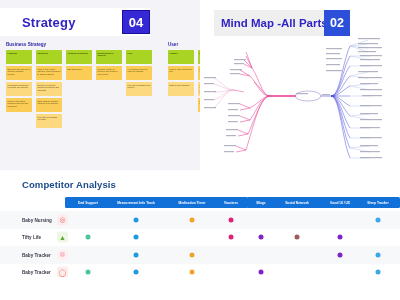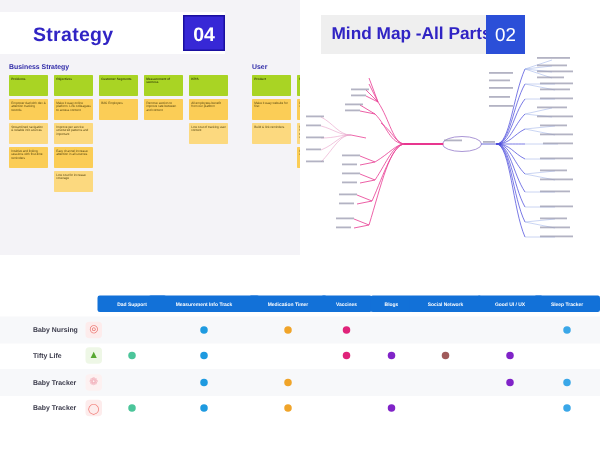--- a/index.html
+++ b/index.html
@@ -55,21 +55,21 @@
     position:absolute; left:14px; top:10px; width:120px; height:26px;
     background:#efefef; display:flex; align-items:center;
   }
   .mind-title {
     font-size:11.5px; font-weight:bold; color:#3024c4; margin-left:7px;
   }
   .badge02 {
     position:absolute; left:124px; top:10px;
     width:26px; height:26px; background:#2b4fd8;
     display:flex; align-items:center; justify-content:center;
-    color:#fff; font-size:12.5px; font-weight:normal;
+    color:#fff; font-size:12.5px; font-weight:bold;
   }
   .mm-svg { position:absolute; left:0; top:34px; width:200px; height:136px; }
 
   
   .comp-panel {
     position:absolute; left:0; top:170px; width:400px; height:130px;
     background:#ffffff;
   }
   .comp-title {
     position:absolute; left:22px; top:9px;
@@ -272,20 +272,21 @@
         <rect x="4" y="65" width="10" height="1.2"></rect>
         <rect x="4" y="73" width="12" height="1.2"></rect>
         <rect x="96" y="59" width="12" height="1.2"></rect>
         <rect x="122" y="60" width="8" height="1.2"></rect>
       </g>
     </svg>
   </div>
 </div>
 
 <div class="comp-panel">
+  <div class="comp-title">Competitor Analysis</div>
   <div class="comp-table" id="comp-table">
     <div class="hdr-row" id="hdr-row">
         <div class="col-head" style="width: 46px; left: 65px;">Dad Support</div>
         <div class="col-head" style="width: 74px; left: 99px;">Measurement Info Track</div>
         <div class="col-head" style="width: 52px; left: 166px;">Medication Timer</div>
         <div class="col-head" style="width: 34px; left: 214px;">Vaccines</div>
         <div class="col-head" style="width: 28px; left: 247px;">Blogs</div>
         <div class="col-head" style="width: 48px; left: 273px;">Social Network</div>
         <div class="col-head" style="width: 44px; left: 318px;">Good UI / UX</div>
         <div class="col-head" style="width: 44px; left: 356px;">Sleep Tracker</div>

